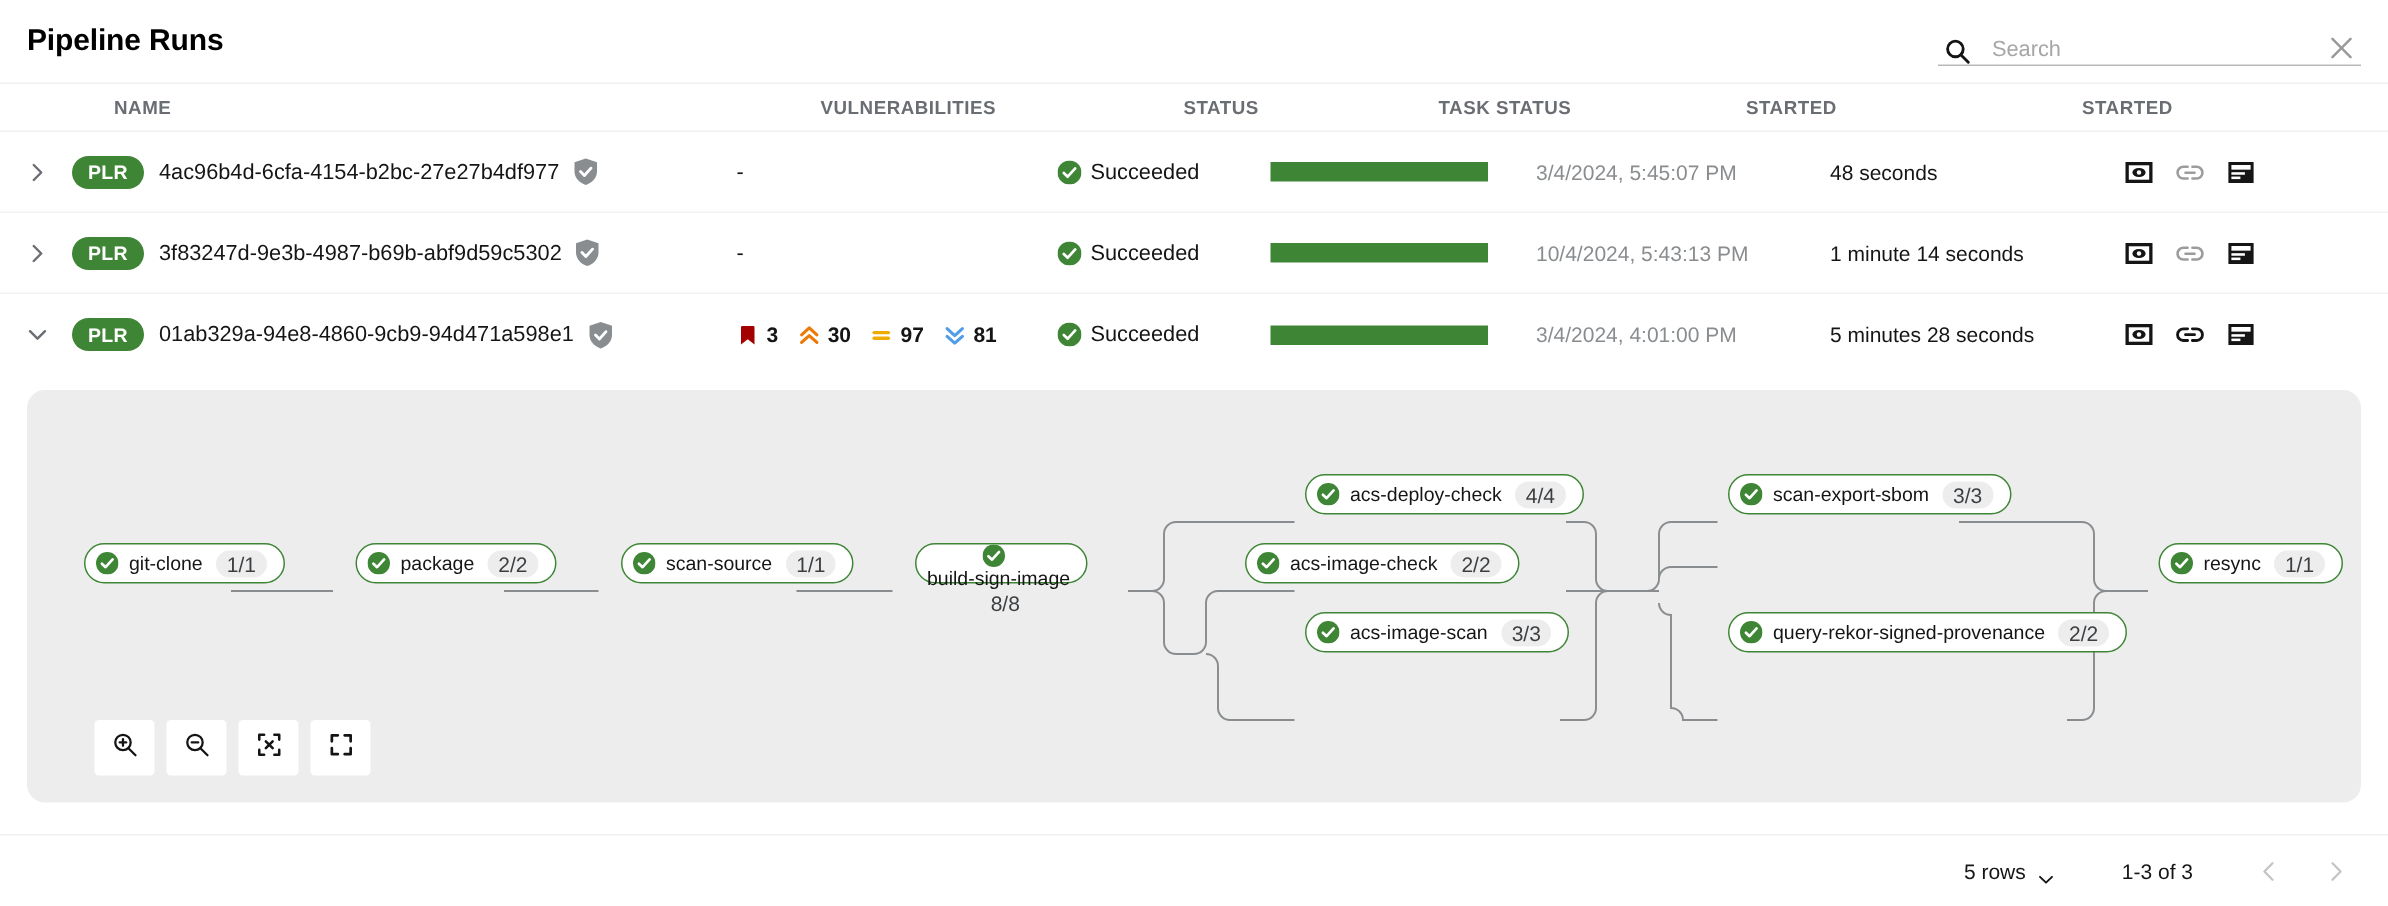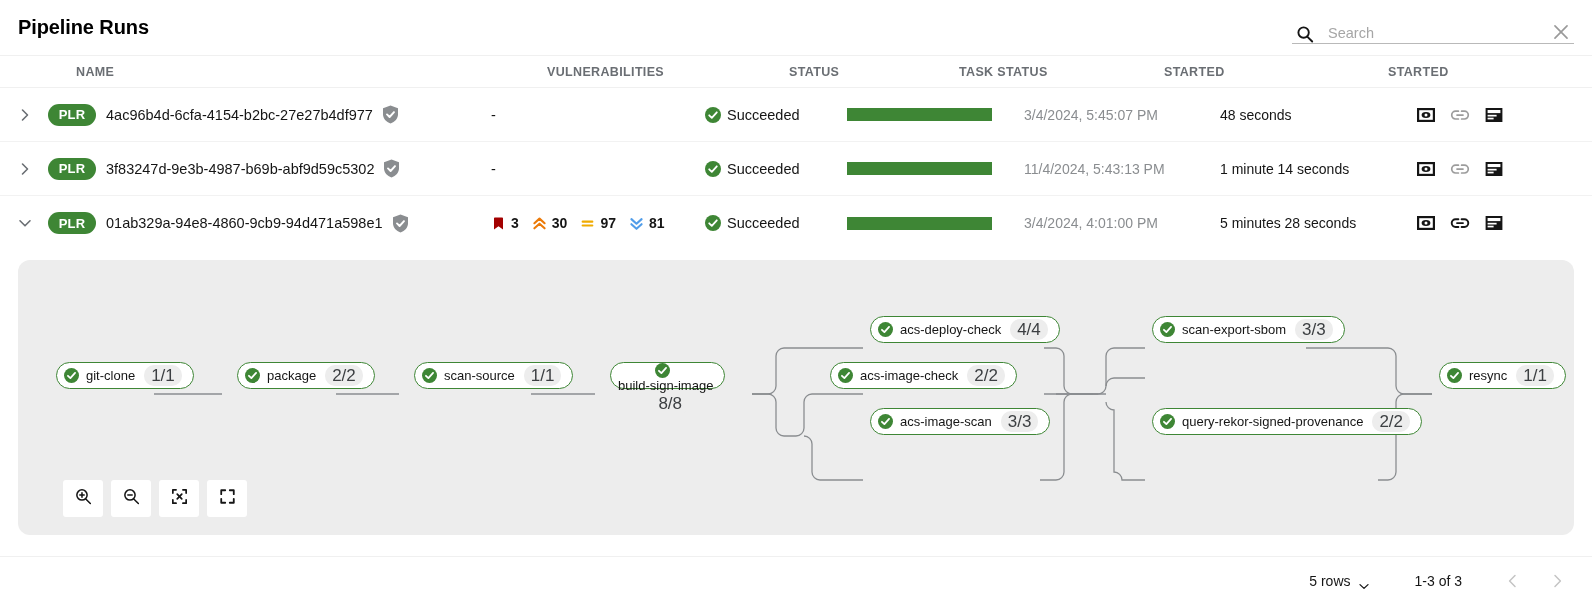--- a/index.html
+++ b/index.html
@@ -159,21 +159,21 @@
     border-radius: 16px;
     white-space: nowrap;
     cursor: pointer;
   }
   .node .n-ico { width: 15px; height:15px; margin-right: 7px; flex:0 0 auto; }
   .node .n-label { font-size: 13px; color: #151515; }
   .node .n-count {
     margin-left: 9px;
     background: #ededed;
     border-radius: 10px;
-    font-size: 17px;
+    font-size: 14px;
     color: #3c3f42;
     padding: 2px 7px 2px 7px;
     line-height: 1;
   }
 
   .graph-controls {
     position: absolute;
     left: 45px; bottom: 18px;
     display: flex; gap: 8px;
   }
@@ -340,21 +340,21 @@
               <circle cx="8" cy="8" r="8" fill="#3e8635"></circle>
               <polyline points="4.2,8.3 6.8,10.8 11.8,5.3" fill="none" stroke="#fff" stroke-width="1.8" stroke-linecap="round" stroke-linejoin="round"></polyline>
             </svg>
         </span>
         <span class="status-text">Succeeded</span>
       </div>
       <div class="c-task">
         <div class="taskbar"></div>
       </div>
       <div class="c-start">
-        <span class="started-text">11/4/2024, 5:43:13 PM</span>
+        <span class="started-text">10/4/2024, 5:43:13 PM</span>
       </div>
       <div class="c-dur">
         <span class="dur-text">1 minute 14 seconds</span>
       </div>
       <div class="c-act">
         <div class="actions">
           <span class="act-btn">
             <svg viewBox="0 0 20 20">
                 <rect x="1" y="3" width="18" height="14" fill="#151515"></rect>
                 <rect x="3.2" y="5.2" width="13.6" height="9.6" fill="#fff"></rect>

